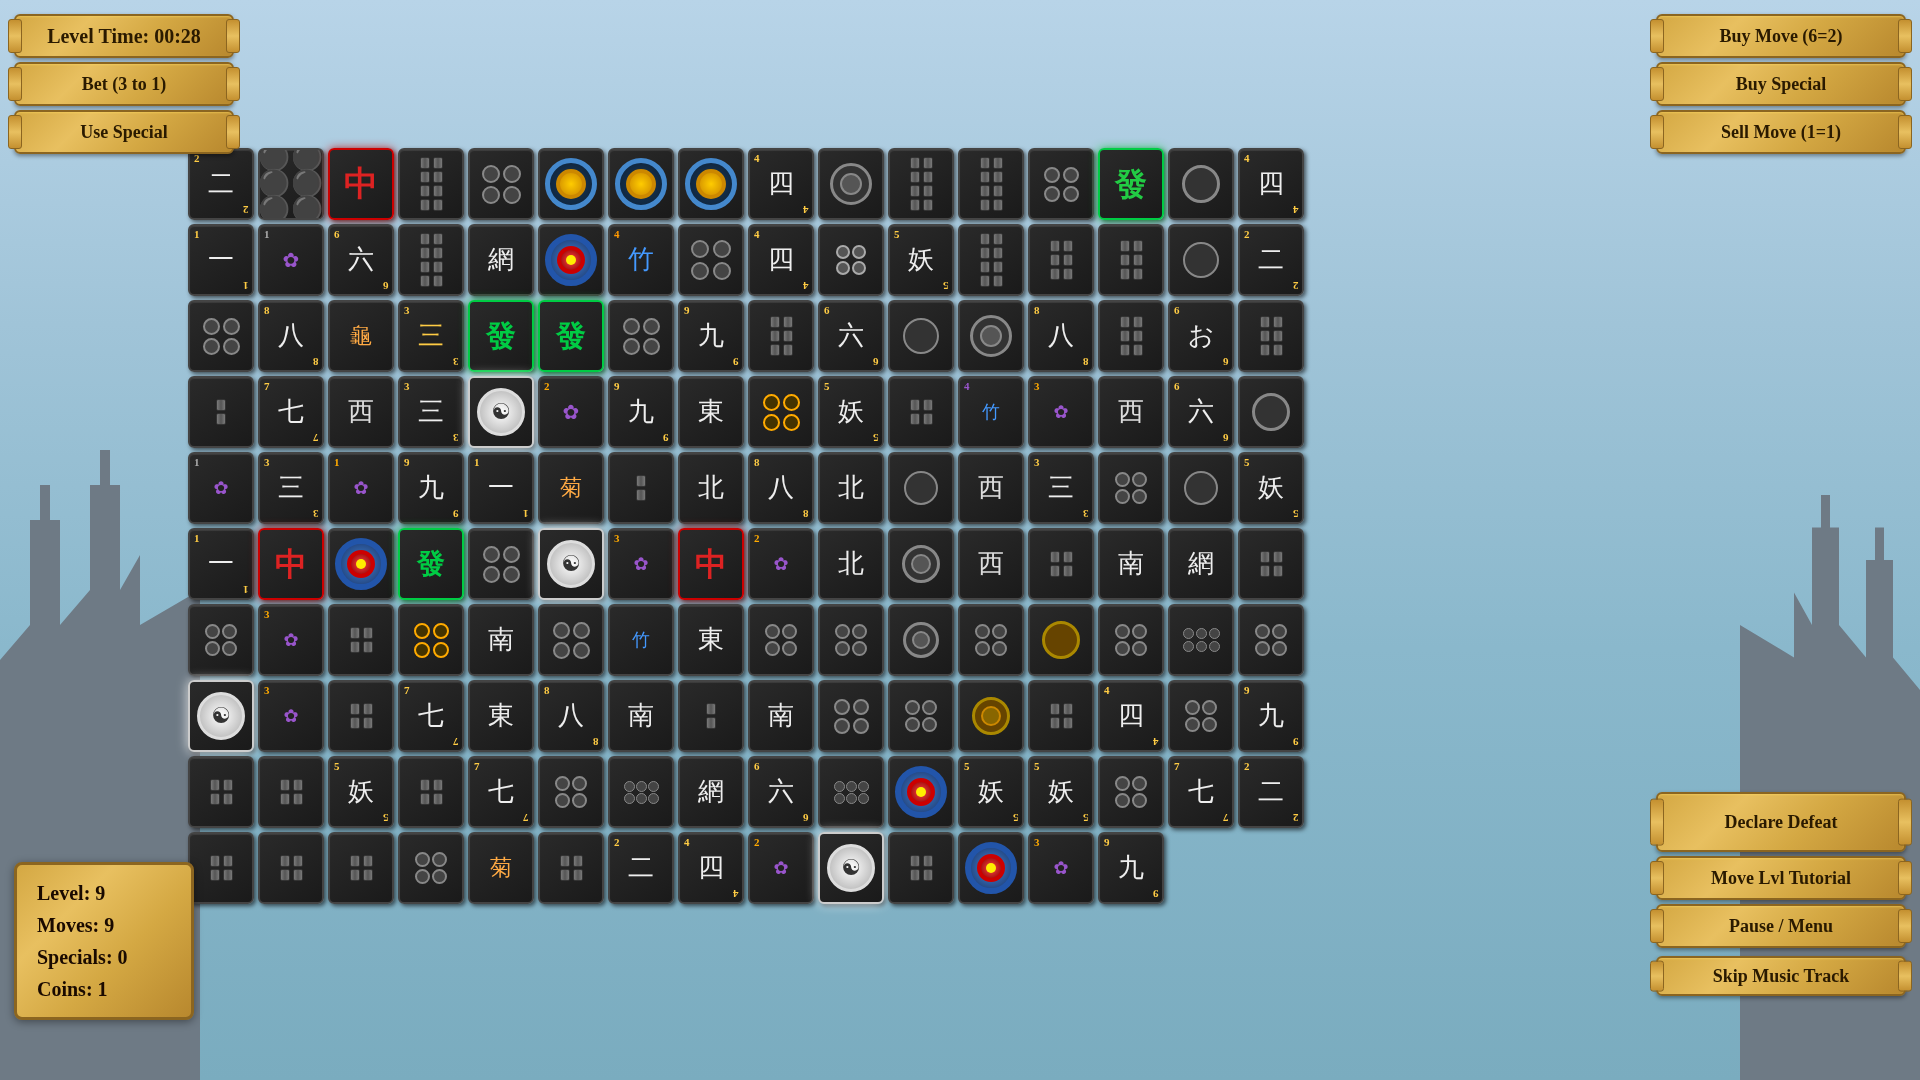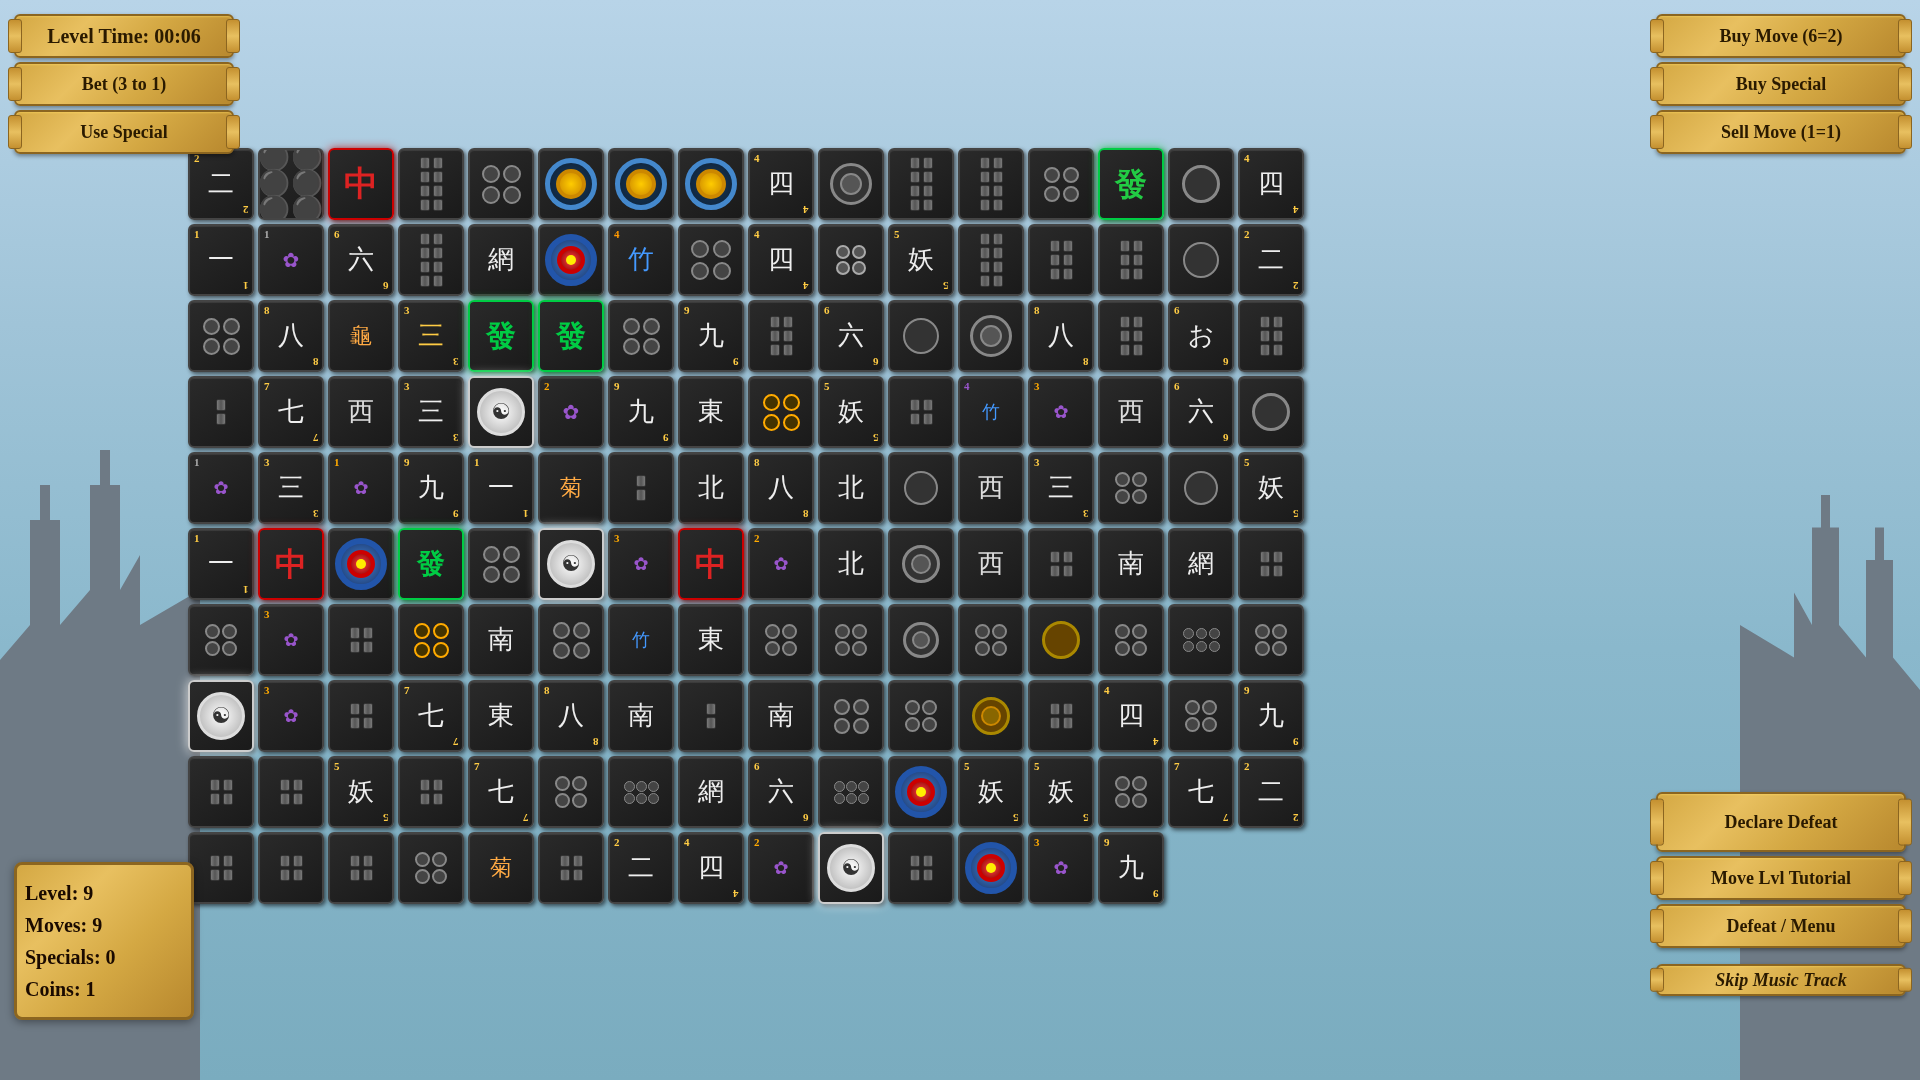--- a/index.html
+++ b/index.html
@@ -122,35 +122,34 @@
       width: 250px; height: 44px;
       font-size: 18px;
     }
     #btn-pause-menu {
       bottom: 132px; right: 14px;
       width: 250px; height: 44px;
       font-size: 18px;
     }
     #btn-skip-music {
       bottom: 84px; right: 14px;
-      width: 250px; height: 32px;
+      width: 250px; height: 40px;
       font-size: 18px;
-      font-style: italic;
     }
 
     
     #info-panel {
       position: absolute;
       bottom: 60px;
       left: 14px;
       width: 180px;
       background: linear-gradient(135deg, #d4a843 0%, #e8c060 30%, #d4a843 60%, #b8882e 100%);
       border: 3px solid #8b6520;
       border-radius: 8px;
-      padding: 12px 8px;
+      padding: 12px 20px;
       z-index: 10;
       box-shadow: 0 2px 8px rgba(0,0,0,0.4);
     }
 
     #info-panel p {
       font-size: 20px;
       font-weight: bold;
       color: #1a0a00;
       font-family: 'Georgia', serif;
       line-height: 1.6;
@@ -293,31 +292,31 @@
     
     .wind-char { color: #dddddd; font-size: 30px; }
   </style>
 </head>
 <body>
 
 <div id="bg"></div>
 <div class="castle-left"></div>
 <div class="castle-right"></div>
 
-<div class="scroll-btn" id="btn-level-time">Level Time: 00:06</div>
+<div class="scroll-btn" id="btn-level-time">Level Time: 00:28</div>
 <div class="scroll-btn" id="btn-bet">Bet (3 to 1)</div>
 <div class="scroll-btn" id="btn-use-special">Use Special</div>
 
 <div class="scroll-btn" id="btn-buy-move">Buy Move (6=2)</div>
 <div class="scroll-btn" id="btn-buy-special">Buy Special</div>
 <div class="scroll-btn" id="btn-sell-move">Sell Move (1=1)</div>
 
 <div class="scroll-btn" id="btn-declare-defeat">Declare Defeat</div>
 <div class="scroll-btn" id="btn-show-tutorial">Move Lvl Tutorial</div>
-<div class="scroll-btn" id="btn-pause-menu">Defeat / Menu</div>
+<div class="scroll-btn" id="btn-pause-menu">Pause / Menu</div>
 <div class="scroll-btn" id="btn-skip-music">Skip Music Track</div>
 
 <div id="info-panel">
   <p>Level: 9</p>
   <p>Moves: 9</p>
   <p>Specials: 0</p>
   <p>Coins: 1</p>
 </div>
 
 <div id="game-board">

